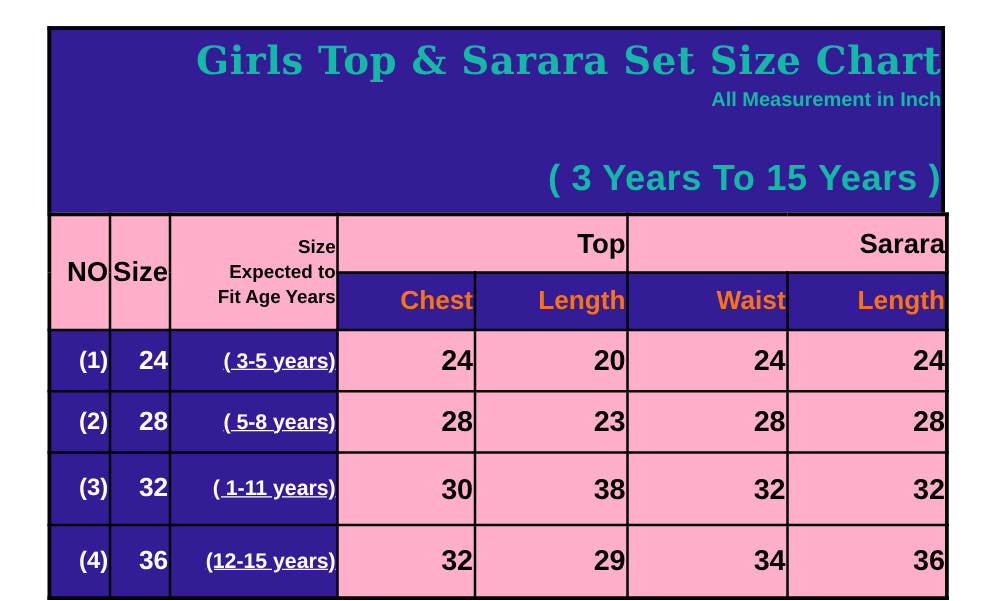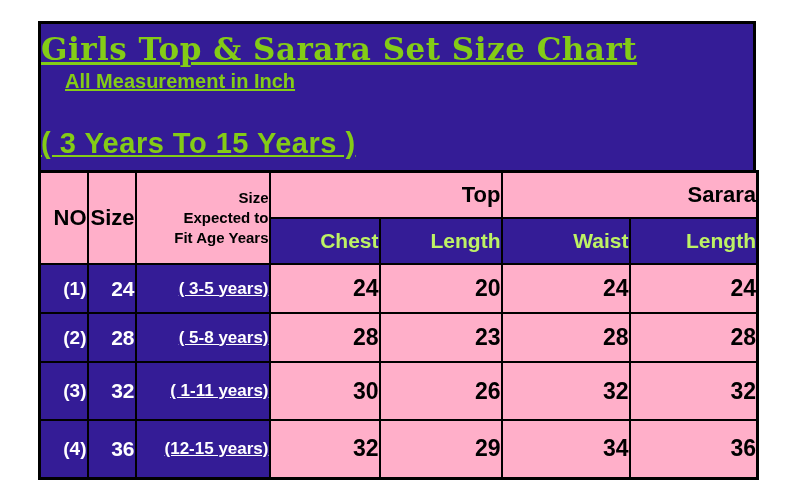--- a/index.html
+++ b/index.html
@@ -22,36 +22,35 @@
     height: 428px;
   }
 
   
   .banner {
     background: #341C96;
     border: 3px solid #000000;
     border-bottom: none;
     box-sizing: border-box;
     padding: 6px 0 10px 0;
-    text-align: left;
-    color: #84cc16;
-    text-decoration: underline;
+    text-align: right;
+    color: #14b8a6;
   }
   .banner-line1 {
     font-family: "DejaVu Serif", serif;
     font-weight: bold;
     font-size: 31px;
     line-height: 38px;
     letter-spacing: 0.5px;
     white-space: nowrap;
   }
   .banner-line2 {
     font-family: "Liberation Sans", sans-serif;
     font-weight: bold;
-    font-size: 20px;
+    font-size: 16px;
     line-height: 26px;
     letter-spacing: 0px;
     white-space: nowrap;
     padding-left: 24px;
   }
   .banner-line3 {
     font-family: "Liberation Sans", sans-serif;
     font-weight: bold;
     font-size: 29px;
     line-height: 34px;
@@ -85,21 +84,21 @@
   col.c-slen   { width: 128px; }
 
   
   .hd-pink {
     background: #FFAFC9;
     color: #000000;
     font-weight: bold;
   }
   .hd-blue {
     background: #341C96;
-    color: #bef264;
+    color: #f97316;
     font-weight: bold;
   }
   .hd-no, .hd-size {
     font-size: 22px;
     line-height: 24px;
   }
   .hd-age {
     font-size: 15px;
     line-height: 20px;
     padding: 3px 2px;
@@ -191,21 +190,21 @@
         <td class="cell-pink cell-meas">28</td>
         <td class="cell-pink cell-meas">23</td>
         <td class="cell-pink cell-meas">28</td>
         <td class="cell-pink cell-meas">28</td>
       </tr>
       <tr class="data-row">
         <td class="cell-blue cell-no">(3)</td>
         <td class="cell-blue cell-size">32</td>
         <td class="cell-blue cell-age">( 1-11 years)</td>
         <td class="cell-pink cell-meas">30</td>
-        <td class="cell-pink cell-meas">26</td>
+        <td class="cell-pink cell-meas">38</td>
         <td class="cell-pink cell-meas">32</td>
         <td class="cell-pink cell-meas">32</td>
       </tr>
       <tr class="data-row">
         <td class="cell-blue cell-no">(4)</td>
         <td class="cell-blue cell-size">36</td>
         <td class="cell-blue cell-age">(12-15 years)</td>
         <td class="cell-pink cell-meas">32</td>
         <td class="cell-pink cell-meas">29</td>
         <td class="cell-pink cell-meas">34</td>

